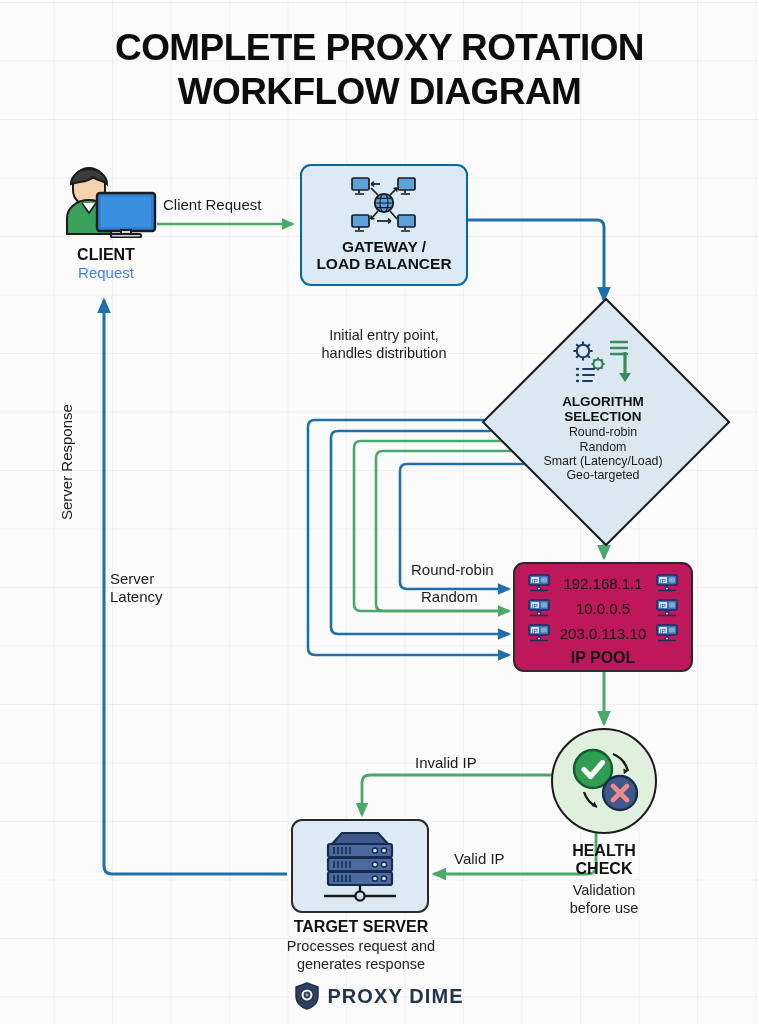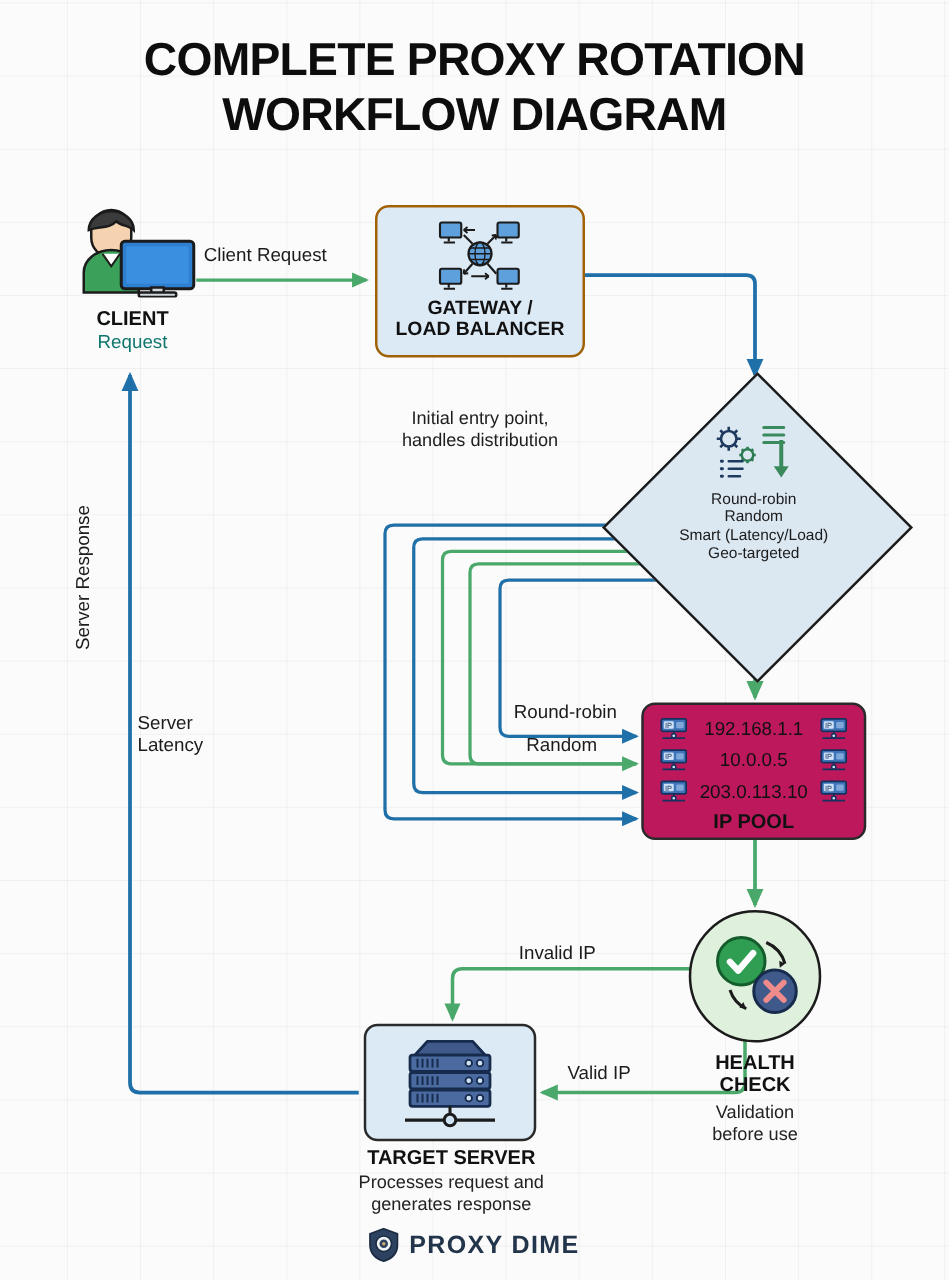--- a/index.html
+++ b/index.html
@@ -34,26 +34,26 @@
   .title span{display:block;}
 
   
   .node-title{
     font-weight:bold;color:#111;text-align:center;line-height:1.12;
   }
 
   
   #client{position:absolute;left:36px;top:162px;width:140px;text-align:center;}
   #client .label{margin-top:4px;font-size:16px;font-weight:bold;color:#111;}
-  #client .sub{font-size:15px;color:#0f766e;line-height:1.15;}
+  #client .sub{font-size:15px;color:#3b82f6;line-height:1.15;}
 
   
   #gateway{
     position:absolute;left:300px;top:164px;width:168px;height:122px;
-    background:#dceaf6;border:2px solid #a16207;border-radius:11px;
+    background:#dceaf6;border:2px solid #0369a1;border-radius:11px;
     box-sizing:border-box;
     display:flex;flex-direction:column;align-items:center;justify-content:flex-start;
   }
   #gateway .gicon{margin-top:9px;}
   #gateway .node-title{font-size:15.5px;margin-top:5px;}
   #gateway-cap{
     position:absolute;left:286px;top:291px;width:196px;text-align:center;
     font-size:14.5px;color:#1d1d1d;line-height:1.25;margin-top:35px;
   }
 
@@ -256,20 +256,24 @@
         </g>
         <g stroke="#1f3a5f" stroke-width="2" stroke-linecap="round">
           <path d="M16,31 l11,0 M16,37 l11,0 M16,43 l9,0"></path>
         </g>
         <g stroke="#3a8a5c" stroke-width="2.4" stroke-linecap="round">
           <path d="M44,4 l16,0 M44,10 l16,0 M44,16 l16,0"></path>
         </g>
         <path d="M58,14 l0,22" stroke="#3a8a5c" stroke-width="3.2" fill="none"></path>
         <path d="M58,44 l-6,-9 l12,0 z" fill="#3a8a5c"></path>
       </svg>
+      <div class="node-title">
+        <span>ALGORITHM</span><br>
+        <span>SELECTION</span>
+      </div>
       <div class="algos">
         <div>Round-robin</div>
         <div>Random</div>
         <div>Smart (Latency/Load)</div>
         <div>Geo-targeted</div>
       </div>
     </div>
   </div>
 
   <div id="ippool">

